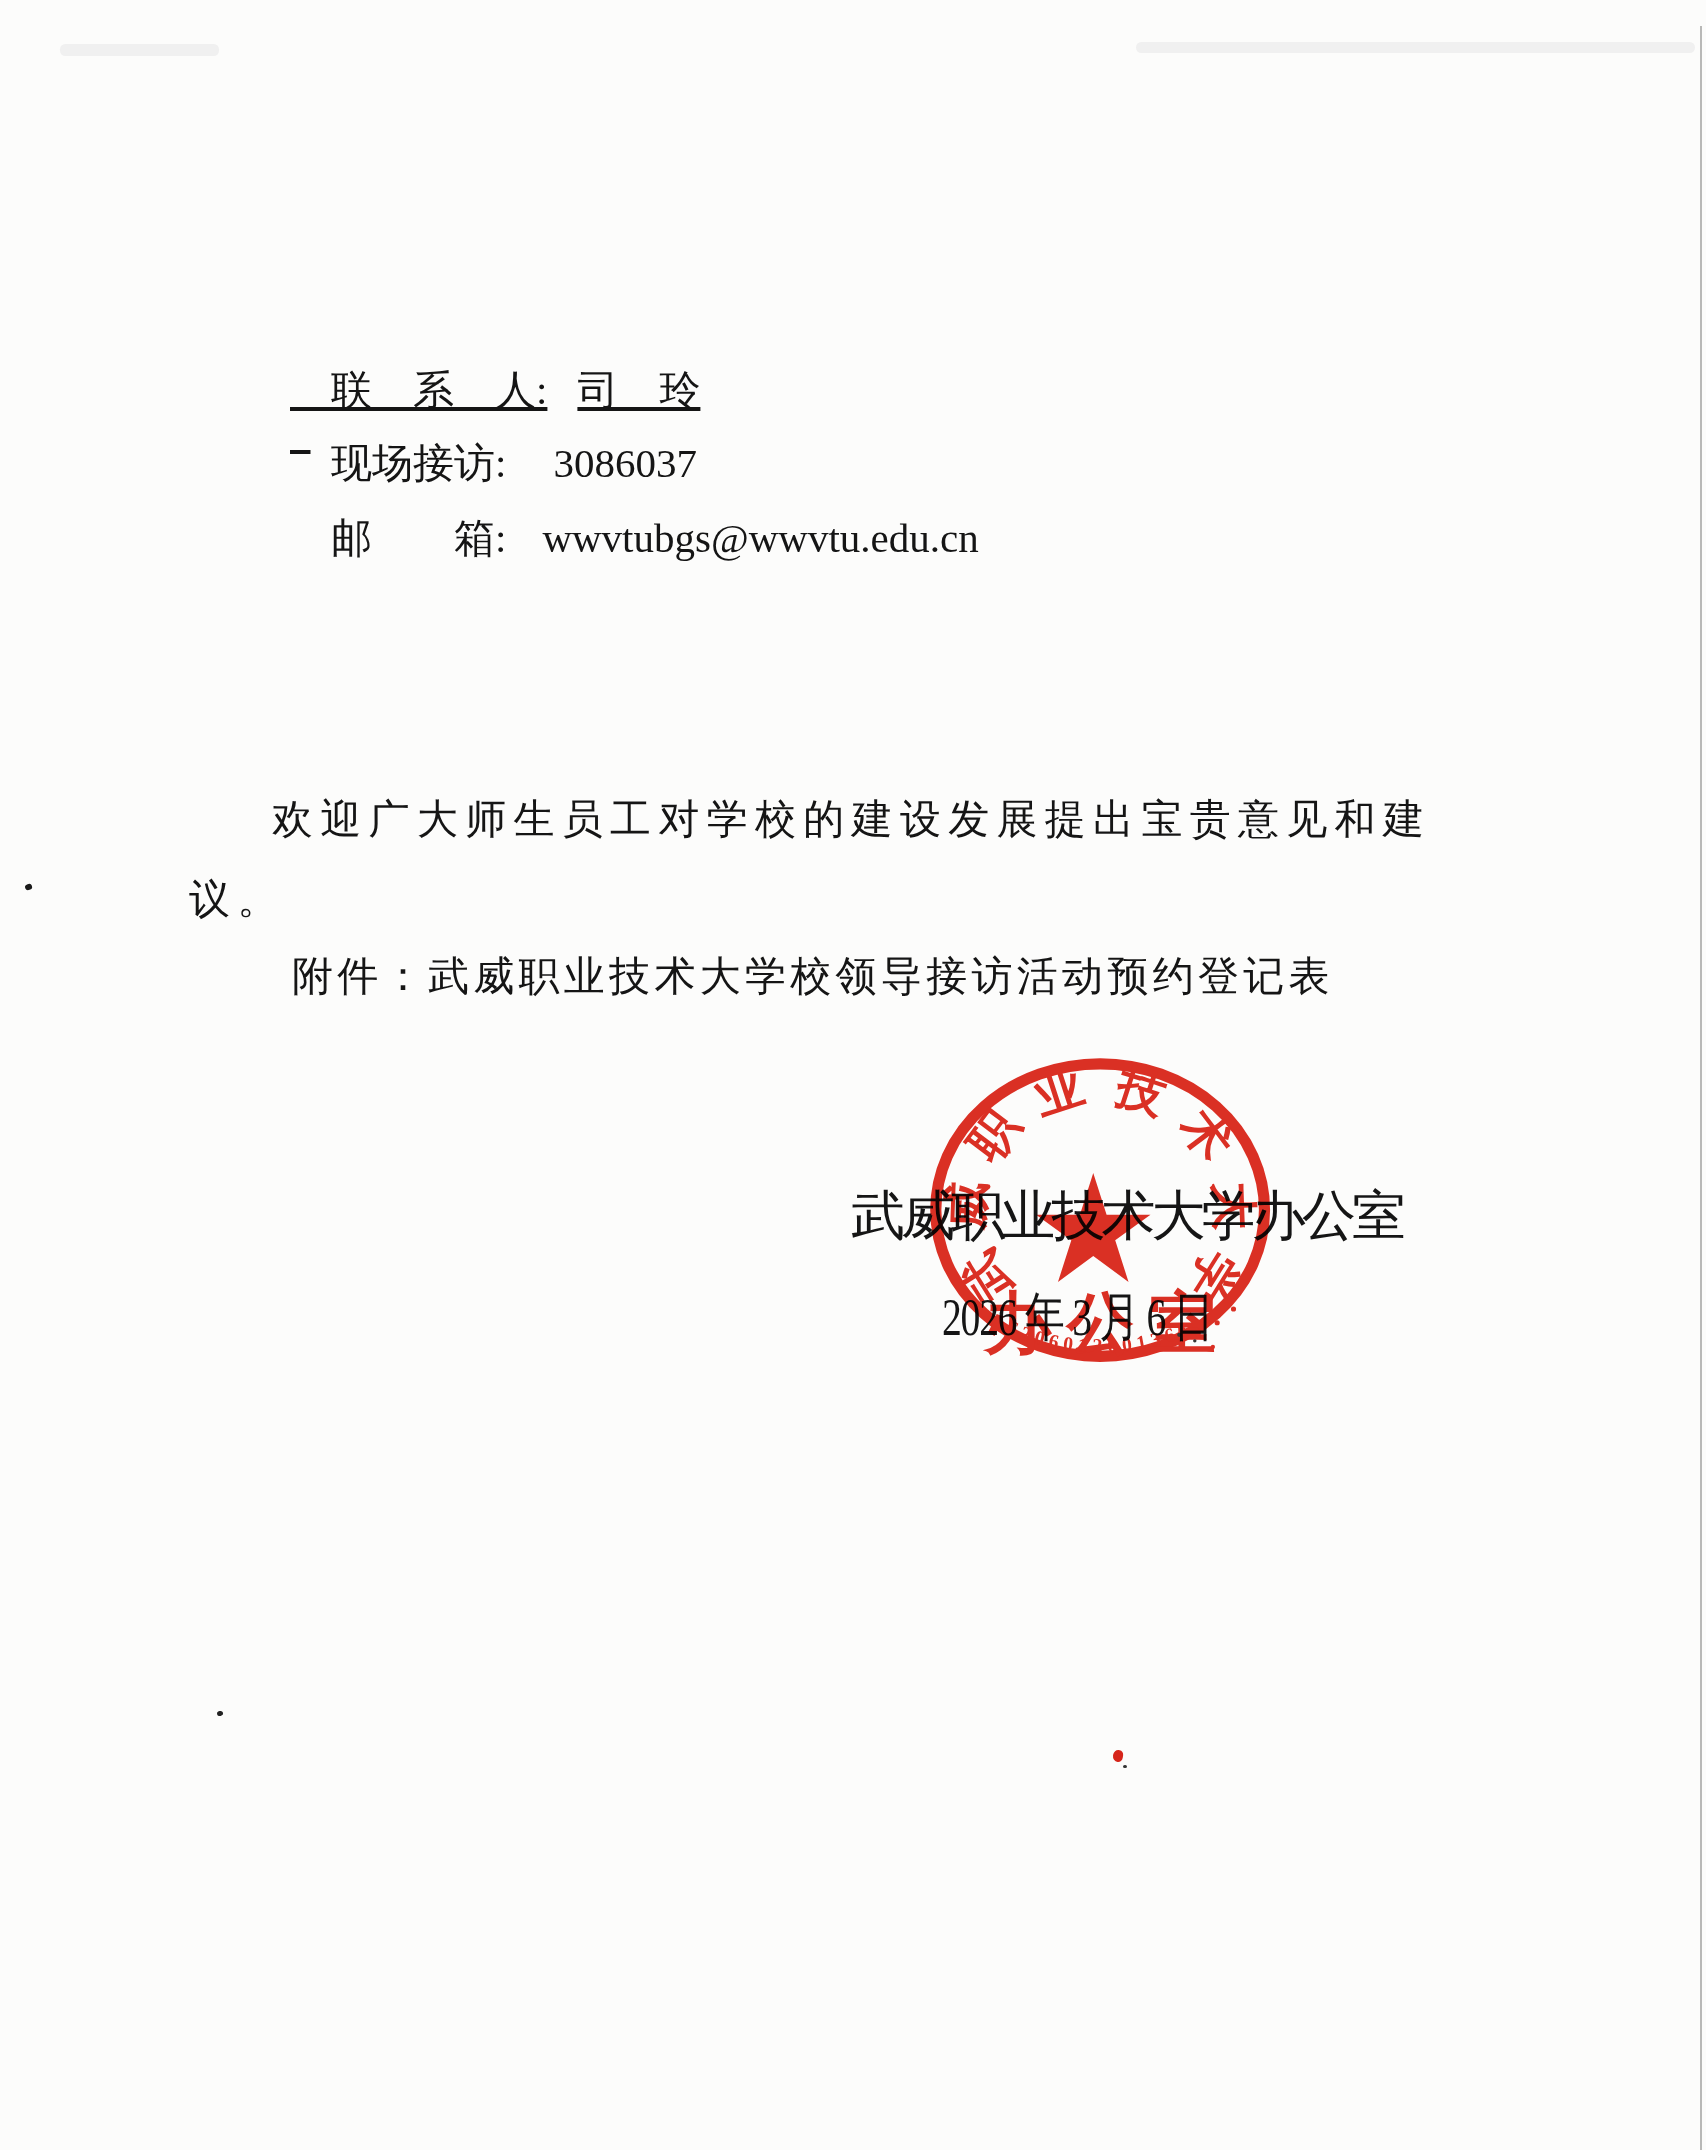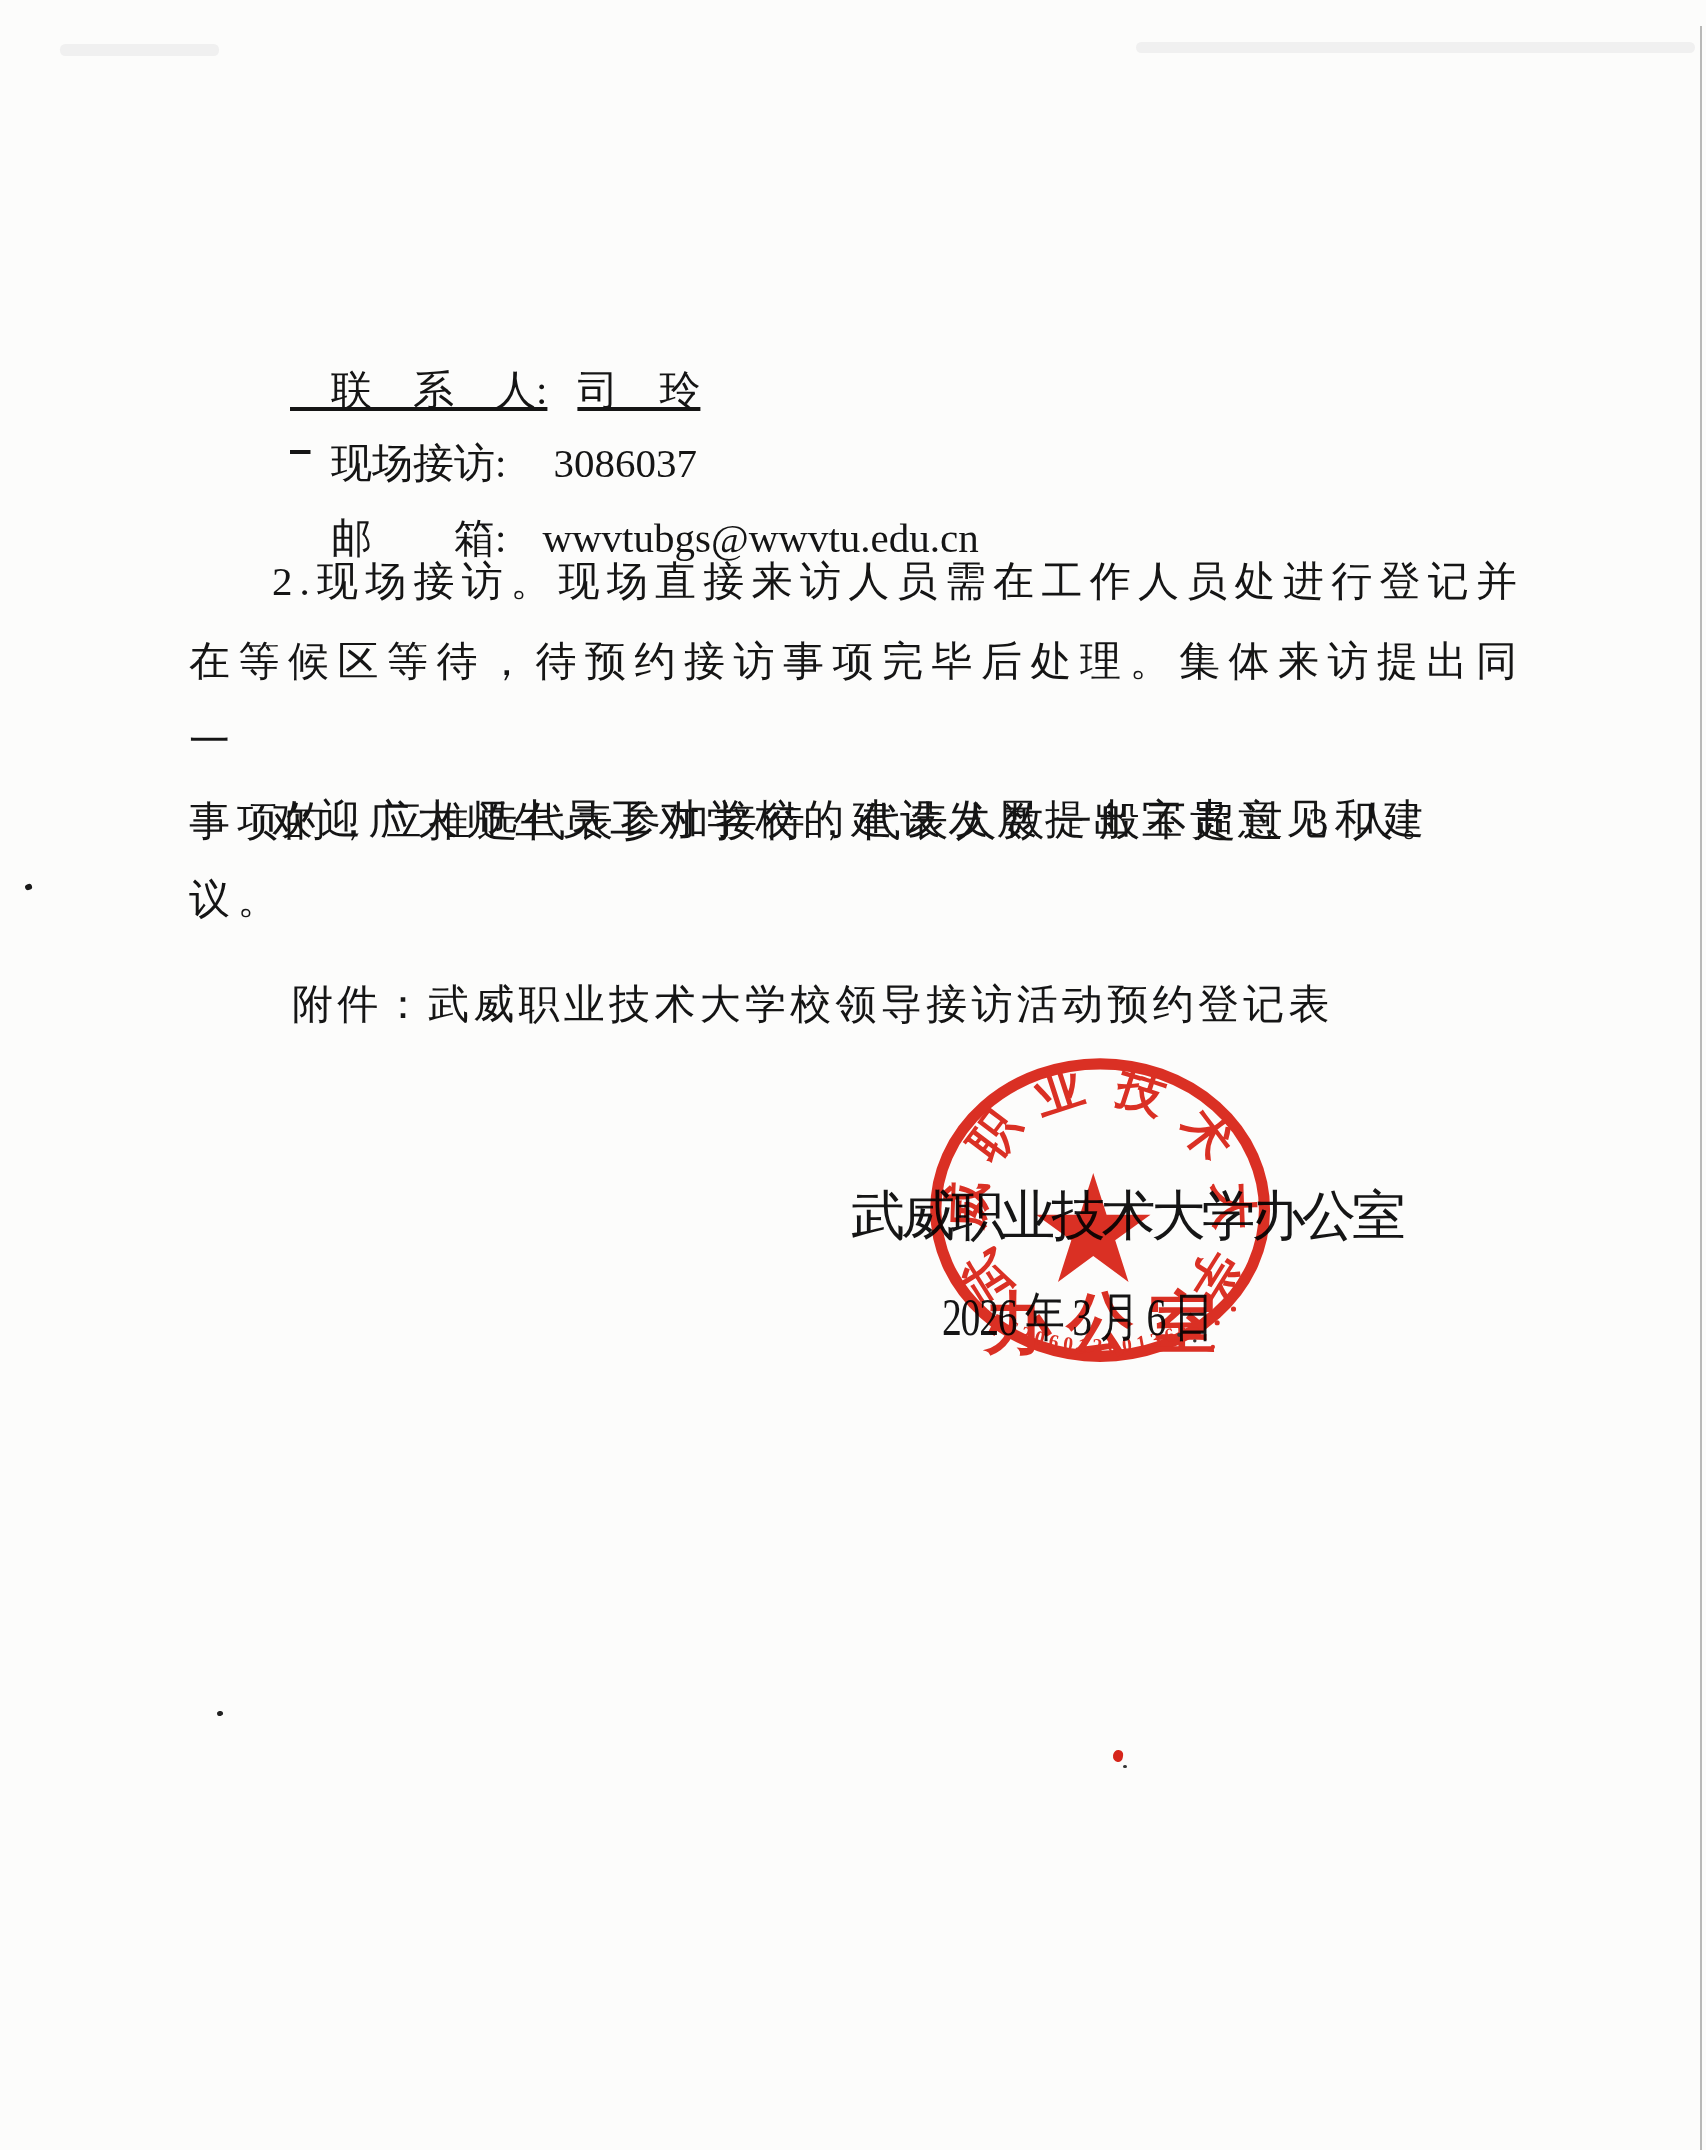--- a/index.html
+++ b/index.html
@@ -17,21 +17,21 @@
   .contact-line{font-size:41px;line-height:1.05;white-space:pre;}
   .contact-line .val{margin-left:30px;}
   .contact-line.phone .val{margin-left:47px;}
   .contact-line.email .val{margin-left:36px;}
   
   .para{width:1335px;font-size:41px;line-height:80px;letter-spacing:6.9px;}
   .p-line{display:block;}
   .p-line.just{text-align:justify;text-align-last:justify;}
   .p-line.indent{text-indent:83px;}
   
-  .attach{font-size:41px;letter-spacing:4.3px;line-height:1.1;white-space:pre;margin-top:28px;}
+  .attach{font-size:41px;letter-spacing:4.3px;line-height:1.1;white-space:pre;}
   
   .sig{font-size:54px;letter-spacing:-3.9px;line-height:1.06;white-space:pre;}
   .date{font-size:53px;letter-spacing:-1.7px;line-height:1.05;white-space:pre;
         transform:scaleX(.75);transform-origin:left top;}
   
   .stamp{mix-blend-mode:multiply;opacity:.95;}
   .stamp text{font-family:"Liberation Serif","DejaVu Serif",serif;font-weight:700;}
   .edge-right{left:1700px;top:26px;width:2.2px;height:2255px;background:#a8a8a8;opacity:.8;}
   .smudge{background:#f0f0f0;border-radius:5.2px;}
   .ink-dot{background:#1a1a1a;border-radius:50%;}
@@ -45,25 +45,20 @@
   <div class="abs contact-line cn" style="left:290px;top:326px;text-decoration:underline;">
     <span>联　系　人:</span><span class="val">司　玲</span>
   </div>
   <div class="abs contact-line phone cn" style="left:290px;top:399px;">
     <span>现场接访:</span><span class="val">3086037</span>
   </div>
   <div class="abs contact-line email cn" style="left:290px;top:474px;">
     <span>邮　　箱:</span><span class="val">wwvtubgs@wwvtu.edu.cn</span>
   </div>
 
-  <div class="abs para cn" style="left:189px;top:541px;">
-    <span class="p-line just indent">2.现场接访。现场直接来访人员需在工作人员处进行登记并</span>
-    <span class="p-line just">在等候区等待，待预约接访事项完毕后处理。集体来访提出同一</span>
-    <span class="p-line">事项的，应推选代表参加接待，代表人数一般不超过 3 人。</span>
-  </div>
 
   <div class="abs para cn" style="left:189px;top:779px;letter-spacing:7.3px;">
     <span class="p-line indent">欢迎广大师生员工对学校的建设发展提出宝贵意见和建议。</span>
   </div>
 
   <div class="abs attach cn" style="left:292px;top:954px;">附件：武威职业技术大学校领导接访活动预约登记表</div>
 
   <div class="abs sig cn" style="left:851px;top:1188px;">武威职业技术大学办公室</div>
 
   <div class="abs date cn" style="left:942px;top:1290px;">2026 年 3 月 6 日</div>

